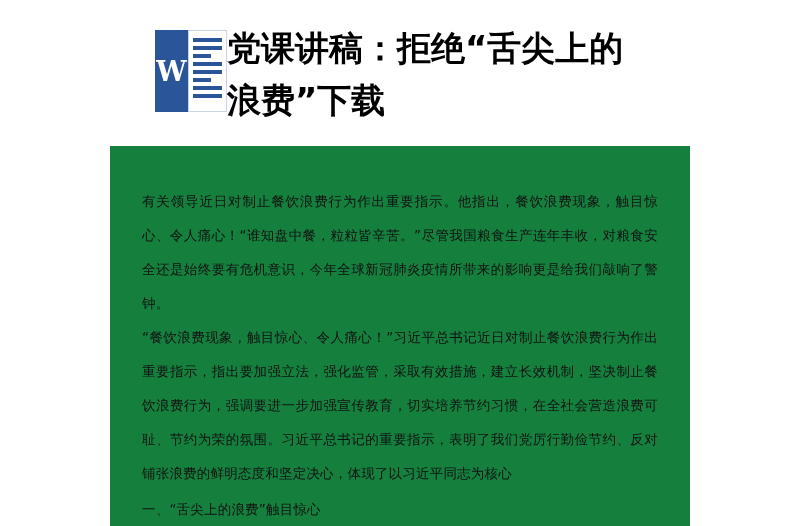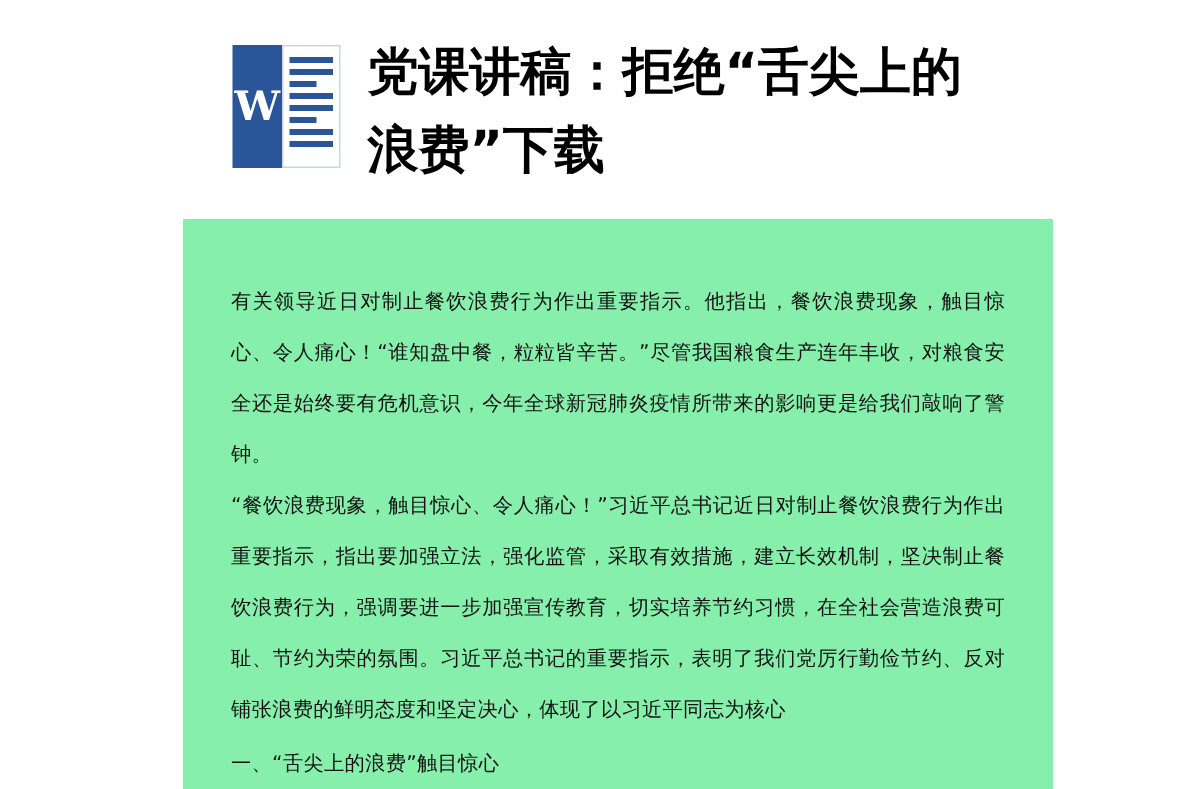--- a/index.html
+++ b/index.html
@@ -93,37 +93,36 @@
     background: #2a5699;
   }
   .word-icon .w-lines i.short {
     width: 18px;
   }
   .word-icon .w-lines i.full {
     width: 29px;
   }
   
   .doc-title {
-    margin-left: 18px;
     font-family: "DejaVu Sans", "Liberation Sans", sans-serif;
     font-weight: bold;
     font-size: 34px;
     line-height: 52px;
     color: #000000;
     letter-spacing: 0px;
     width: 420px;
   }
   
   .sheet {
     position: absolute;
-    left: 122px;
+    left: 110px;
     top: 146px;
     width: 580px;
     height: 380px;
-    background: #86efac;
+    background: #15803d;
     box-shadow: 0 0 0 0 transparent;
   }
   .sheet-pad {
     padding: 38px 32px 0 32px;
   }
   .para {
     font-family: "DejaVu Sans", "Liberation Sans", sans-serif;
     font-size: 13.5px;
     line-height: 34px;
     color: #111111;

